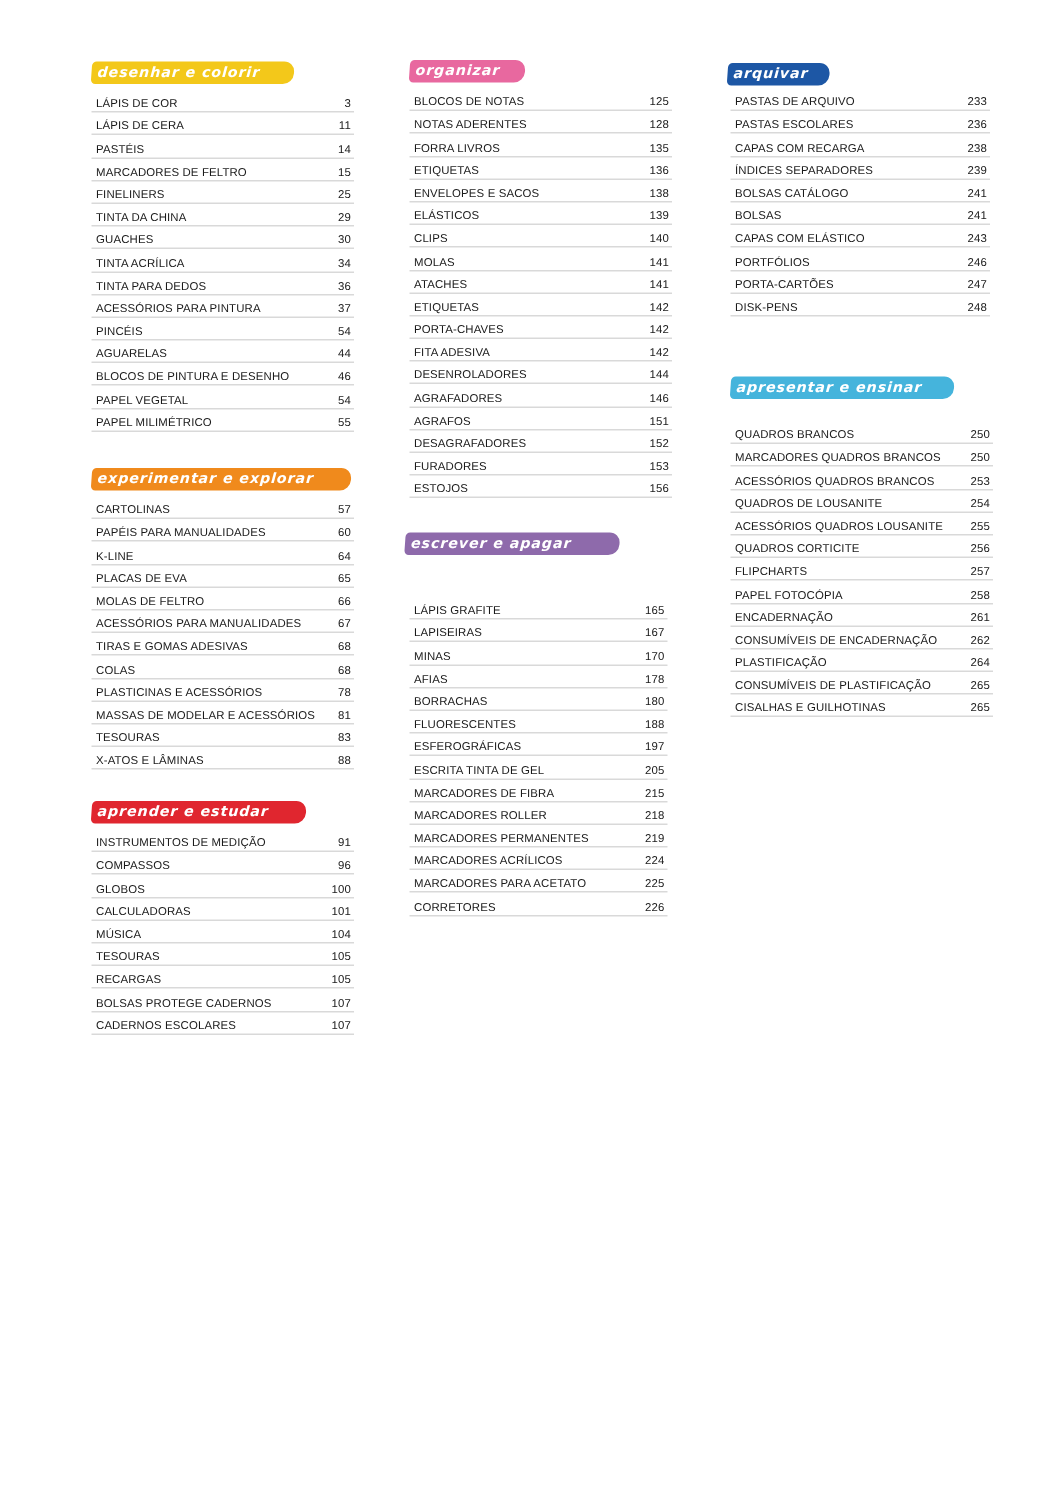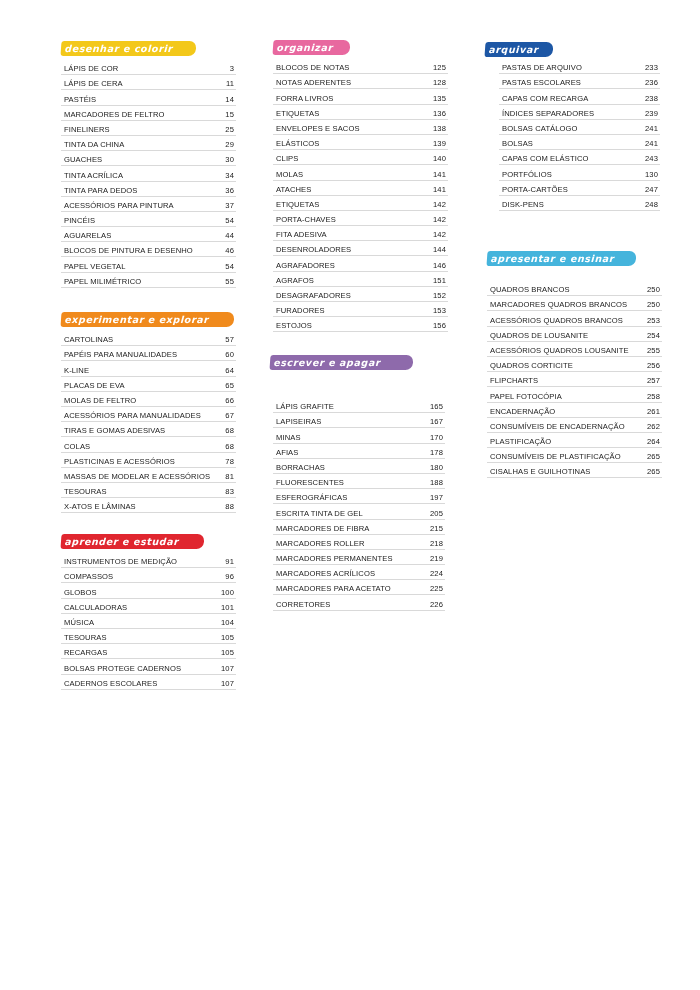--- a/index.html
+++ b/index.html
@@ -311,21 +311,21 @@
       </div>
       <div class="row">
         <span class="lbl">CORRETORES</span>
         <span class="pg">226</span>
       </div>
     </div>
 </div>
 
 <div class="section" style="left:485px; top:42px;">
   <div class="hdr" style="width: 68px; background: rgb(29, 87, 165);">arquivar</div>
-  <div class="rows" style="margin-left:14px; margin-top:2px;">
+  <div class="rows" style="margin-left:2px; margin-top:2px;">
       <div class="row">
         <span class="lbl">PASTAS DE ARQUIVO</span>
         <span class="pg">233</span>
       </div>
       <div class="row">
         <span class="lbl">PASTAS ESCOLARES</span>
         <span class="pg">236</span>
       </div>
       <div class="row">
         <span class="lbl">CAPAS COM RECARGA</span>
@@ -342,21 +342,21 @@
       <div class="row">
         <span class="lbl">BOLSAS</span>
         <span class="pg">241</span>
       </div>
       <div class="row">
         <span class="lbl">CAPAS COM ELÁSTICO</span>
         <span class="pg">243</span>
       </div>
       <div class="row">
         <span class="lbl">PORTFÓLIOS</span>
-        <span class="pg">130</span>
+        <span class="pg">246</span>
       </div>
       <div class="row">
         <span class="lbl">PORTA-CARTÕES</span>
         <span class="pg">247</span>
       </div>
       <div class="row">
         <span class="lbl">DISK-PENS</span>
         <span class="pg">248</span>
       </div>
     </div>

